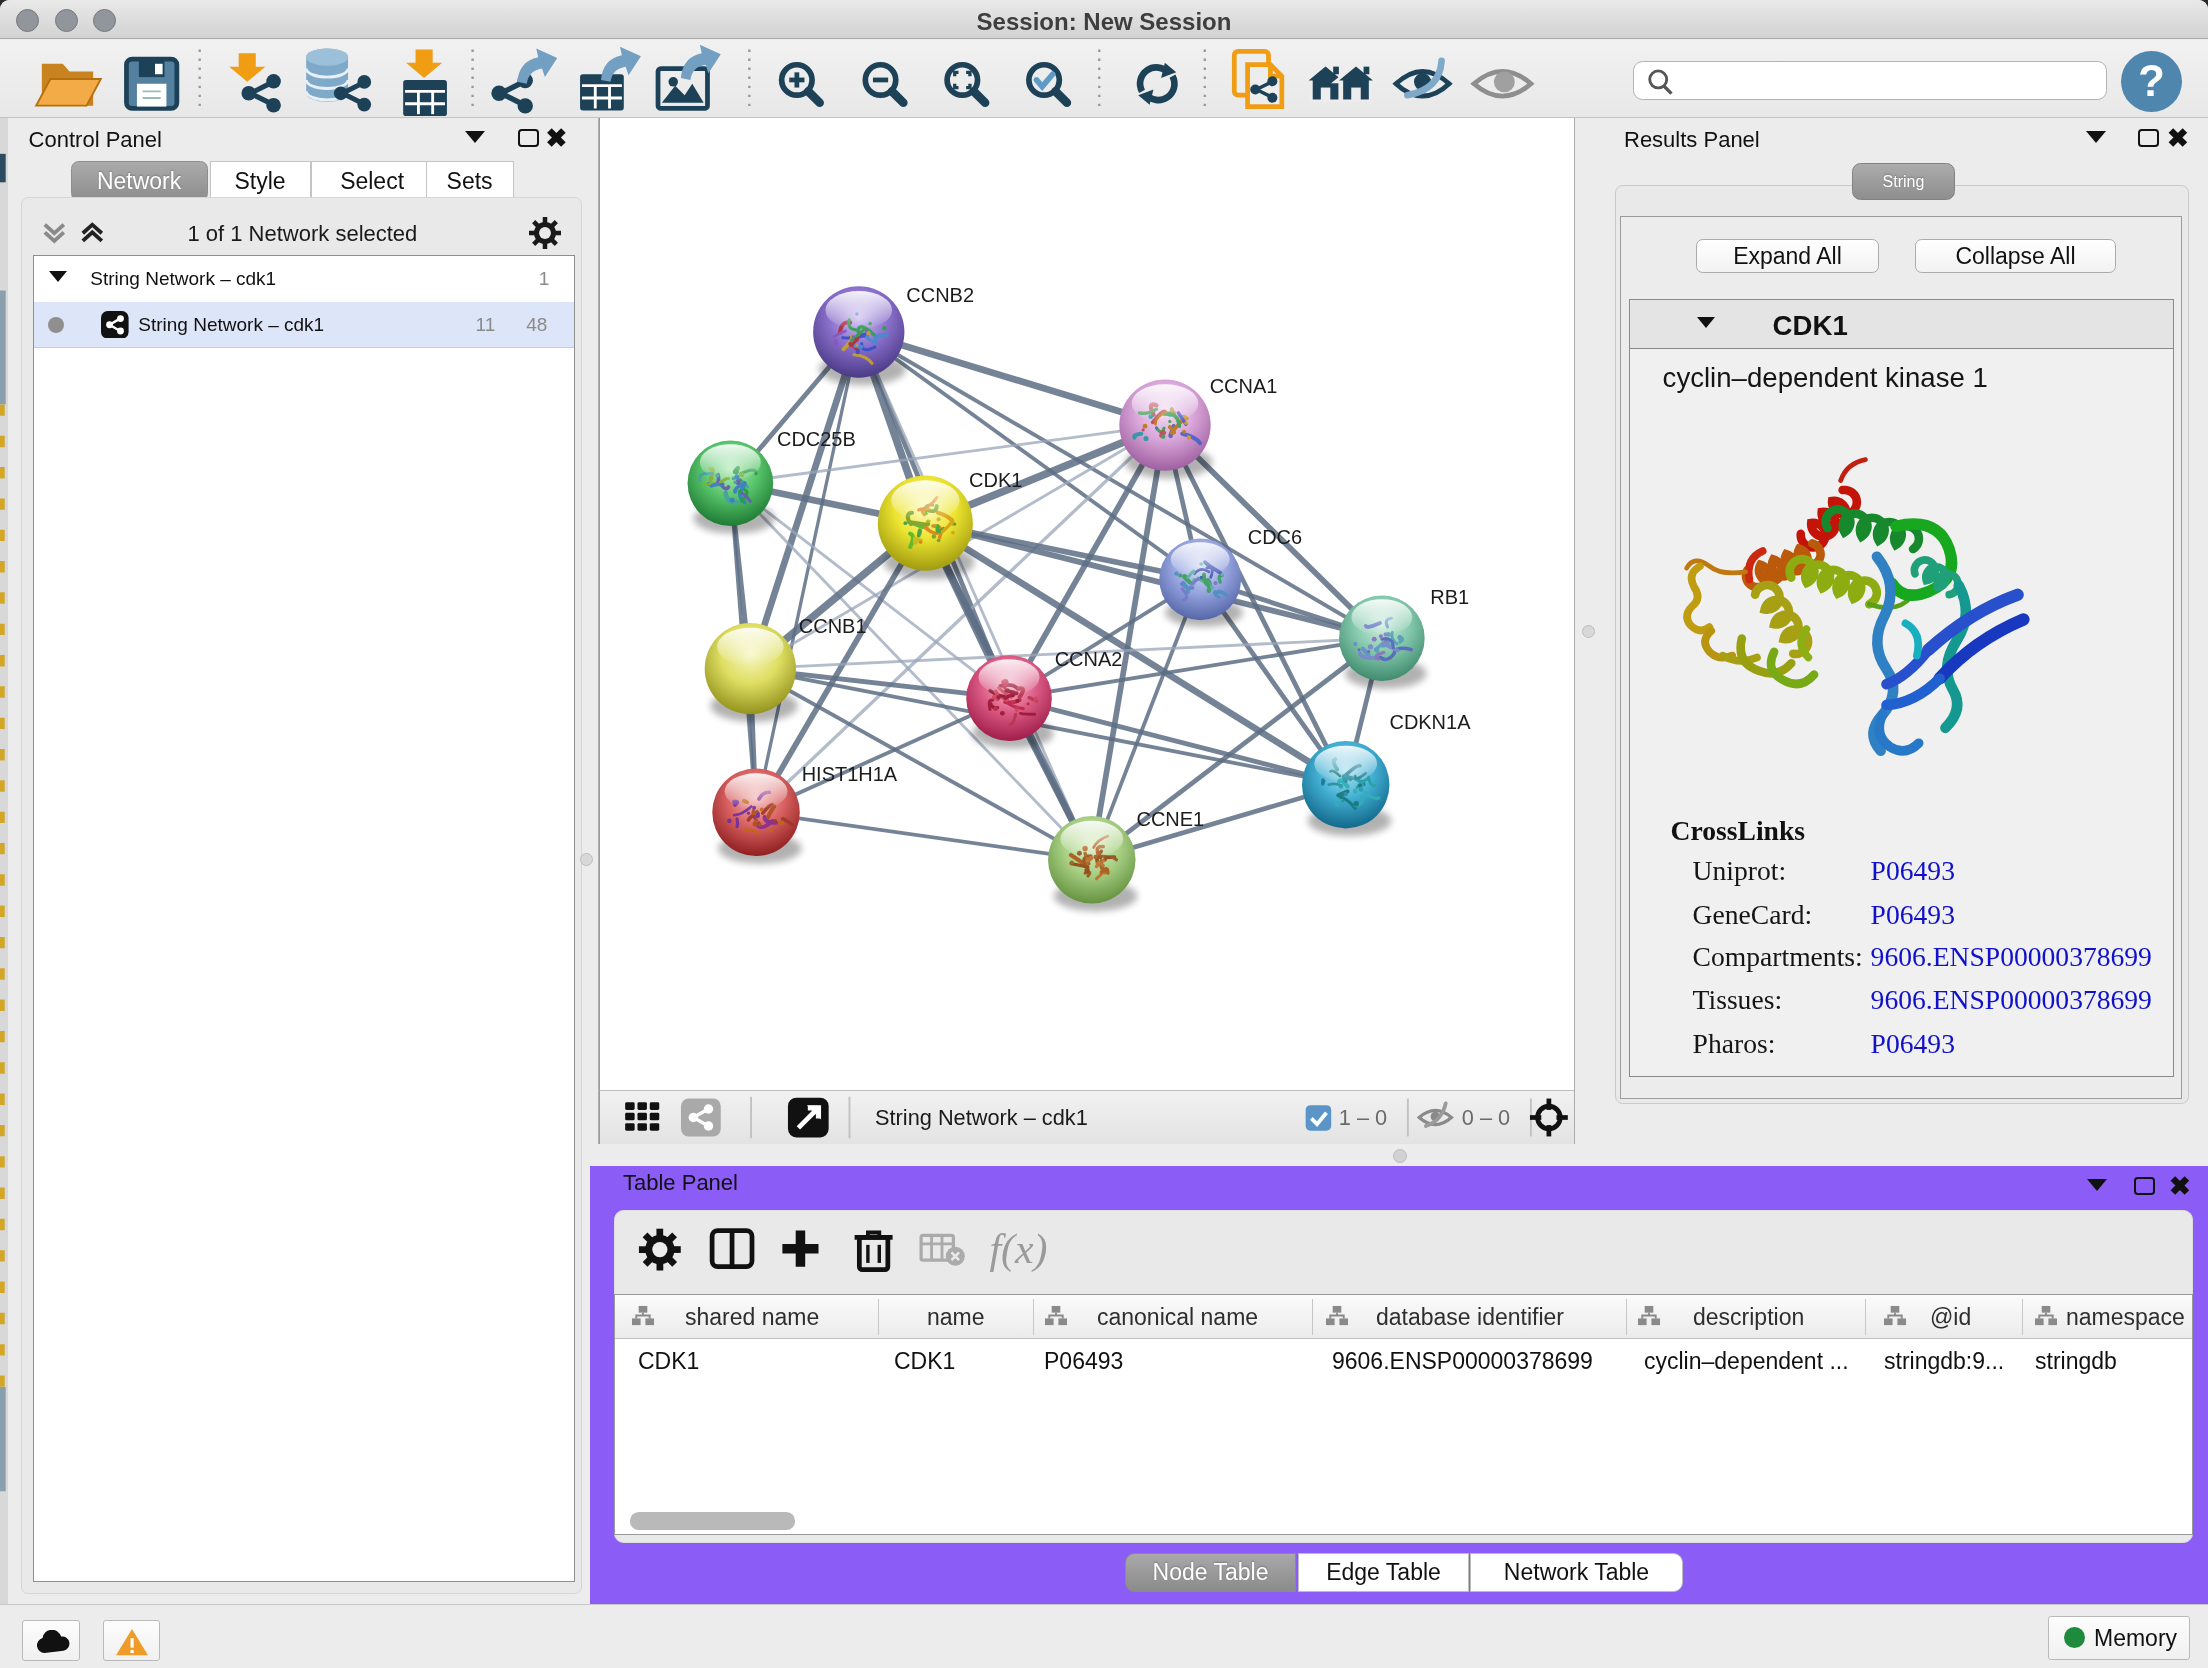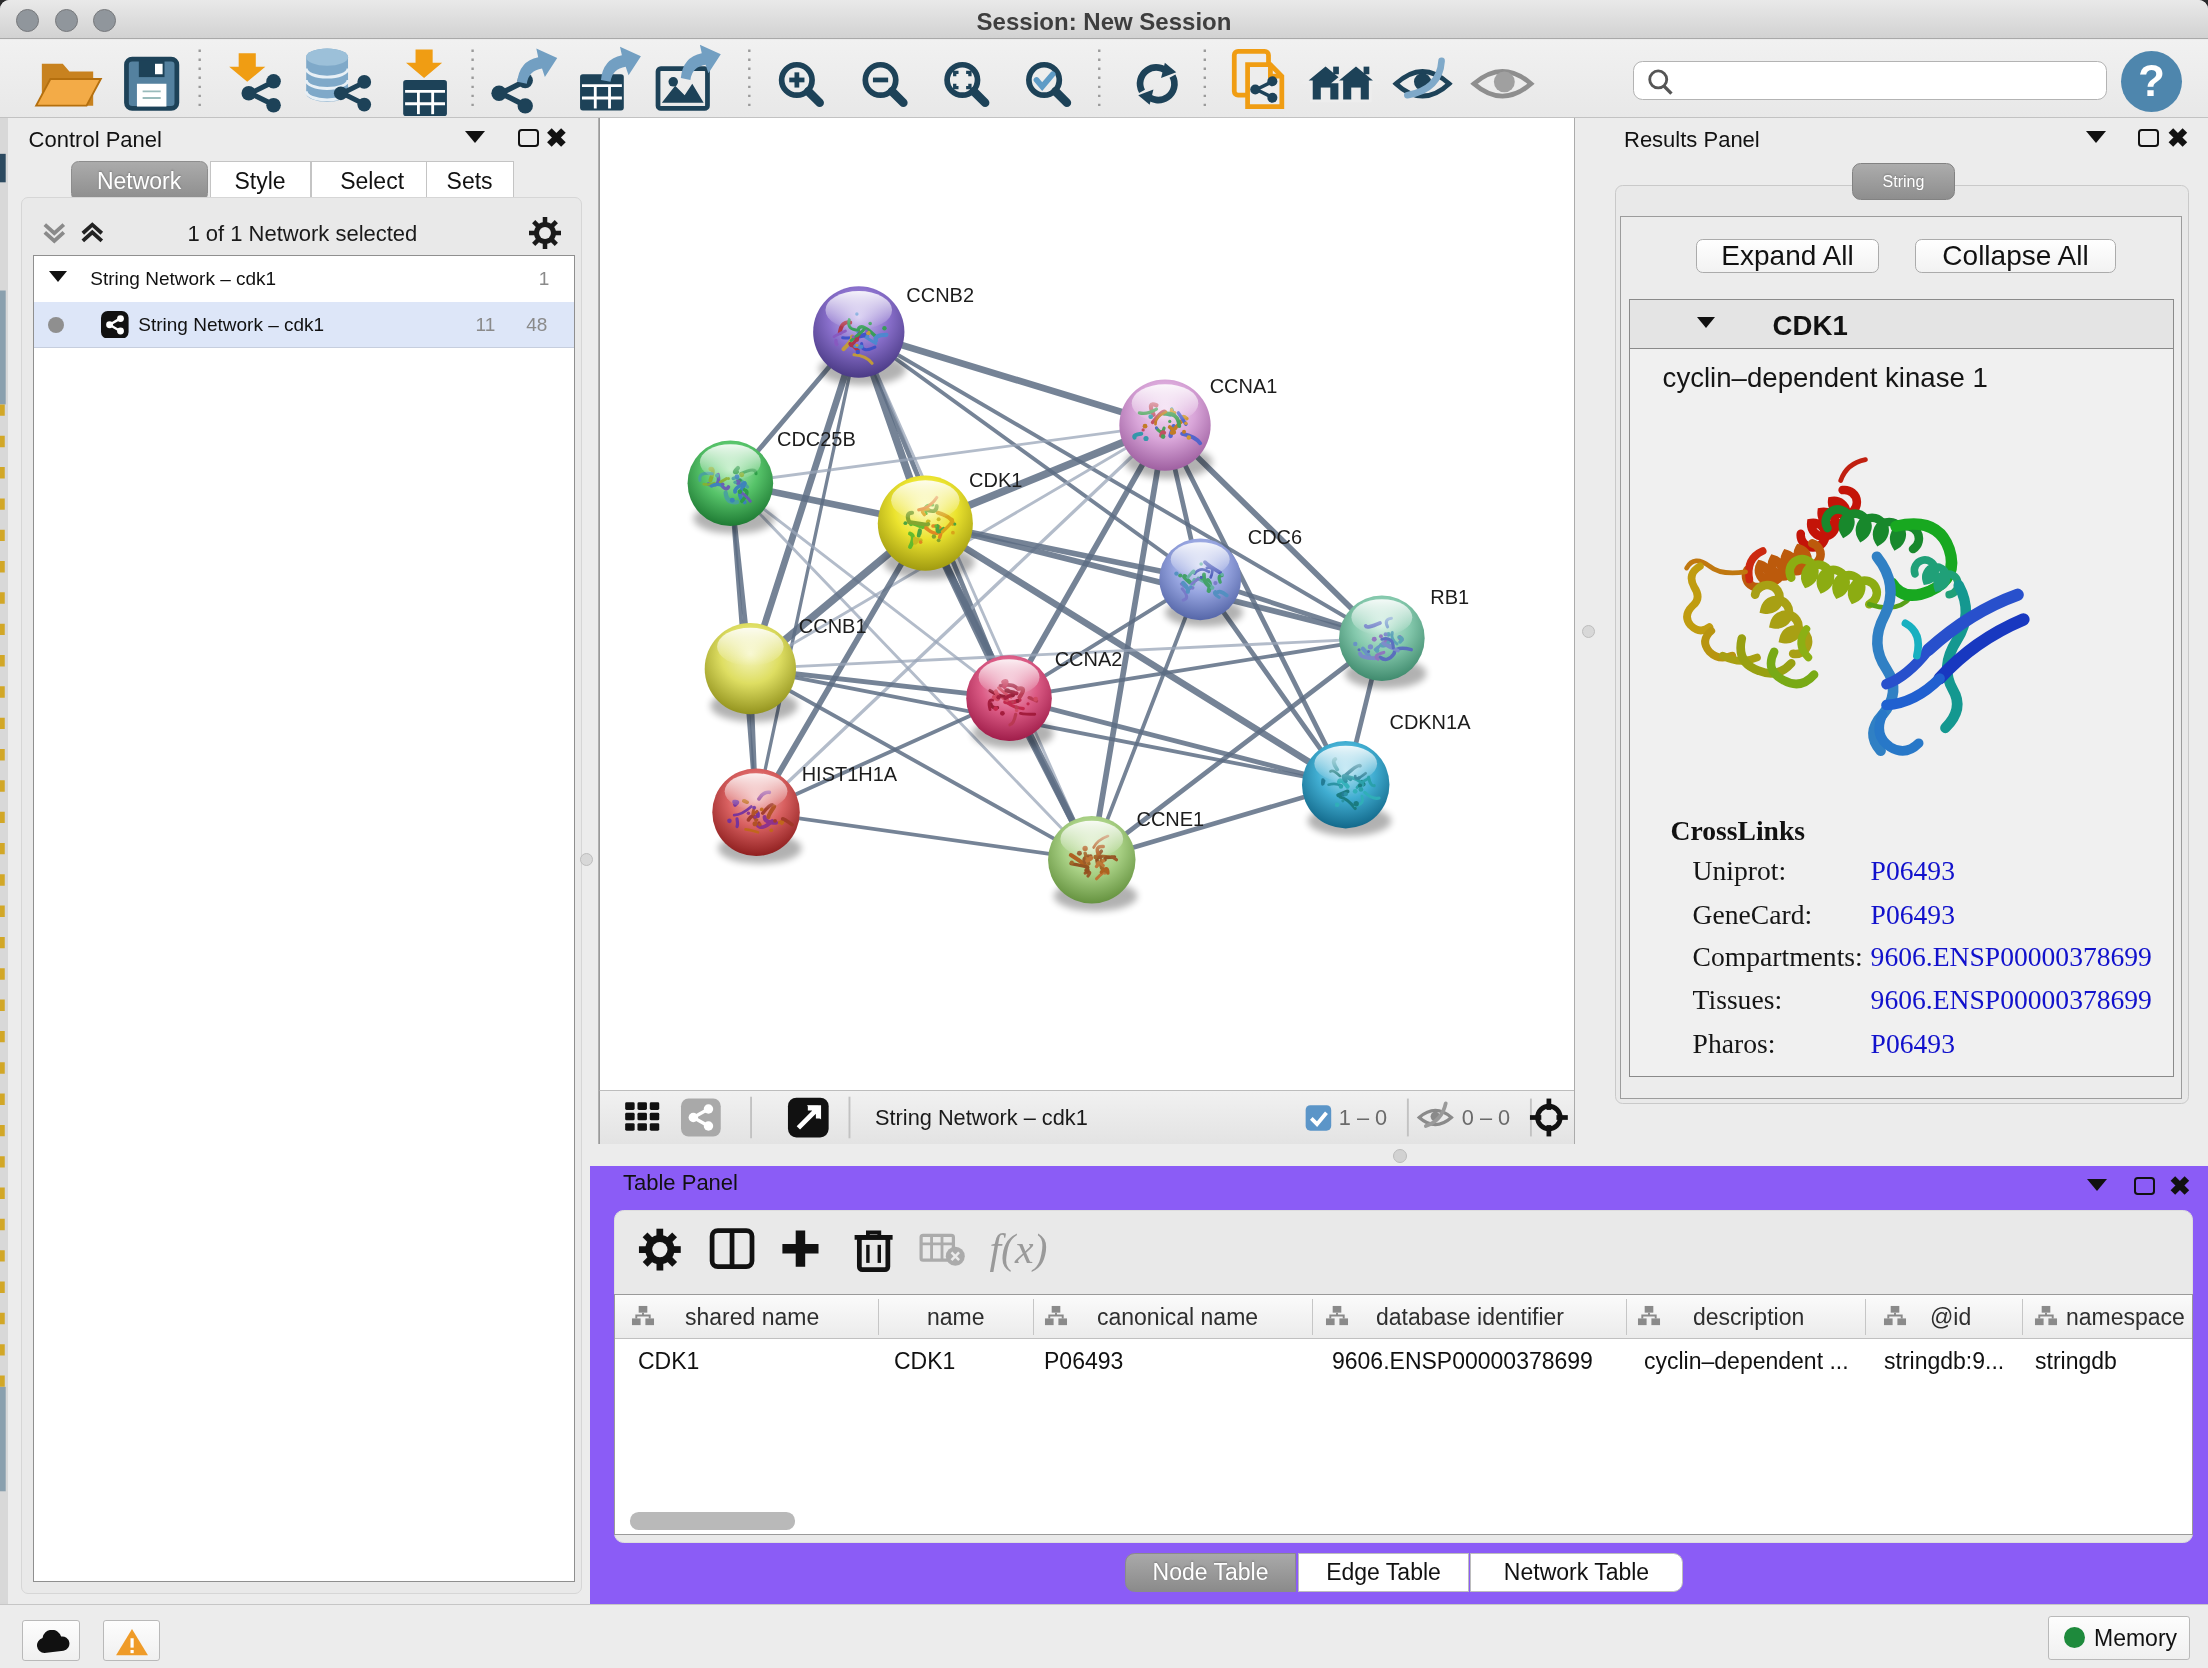--- a/index.html
+++ b/index.html
@@ -45,21 +45,21 @@
 #gapstrip { position:absolute; left:598px; top:1144px; width:1610px; height:22px; background:#ececec; }
 
 #rpanel { position:absolute; left:1574px; top:118px; width:634px; height:1026px; background:#ececec; border-left:1px solid #ababab; }
 #rtab { position:absolute; left:277px; top:45px; width:103px; height:37px; border-radius:8.6px;
   background:linear-gradient(#acacac,#8e8e8e); border:1px solid #828282; color:#fff; font-size:16px;
   text-align:center; line-height:35px; text-shadow:0 -1px 1.9px rgba(0,0,0,0.25); }
 #rbox { position:absolute; left:40px; top:67px; width:574px; height:919px; background:#e9e9e9;
   border:1px solid #c9c9c9; border-radius:7.6px; }
 #rscroll { position:absolute; left:4.8px; top:31px; width:562px; height:883px; background:#ececec; border:1px solid #9c9c9c; }
 .rbtn { position:absolute; top:22px; height:34px; background:linear-gradient(#ffffff,#f2f2f2);
-  border:1px solid #ababab; border-radius:6.7px; font-size:28px; color:#111; text-align:center; line-height:32px; }
+  border:1px solid #ababab; border-radius:6.7px; font-size:23px; color:#111; text-align:center; line-height:32px; }
 #cdkhead { position:absolute; left:7.6px; top:82px; width:545px; height:50px; background:#e4e4e4; border:1px solid #8a8a8a; }
 #cdkbody { position:absolute; left:7.6px; top:132px; width:545px; height:728px; background:#f0f0f0;
   border:1px solid #8a8a8a; border-top:none; font-size:27.6px; color:#151515; }
 .serif { font-family:Liberation Serif, serif;text-align:center; }
 .xlrow { position:absolute; font-size:27.6px; }
 .xlrow a { color:#1111cc; }
 
 #tpanel { position:absolute; left:590px; top:1166px; width:1619px; height:438px; background:#8b5cf6; }
 #ttable { position:absolute; left:24px; top:128px; width:1579px; height:241px; background:#fff; border:1px solid #9a9a9a; }
 #thead { position:absolute; left:0; top:0; width:1577px; height:44px;

